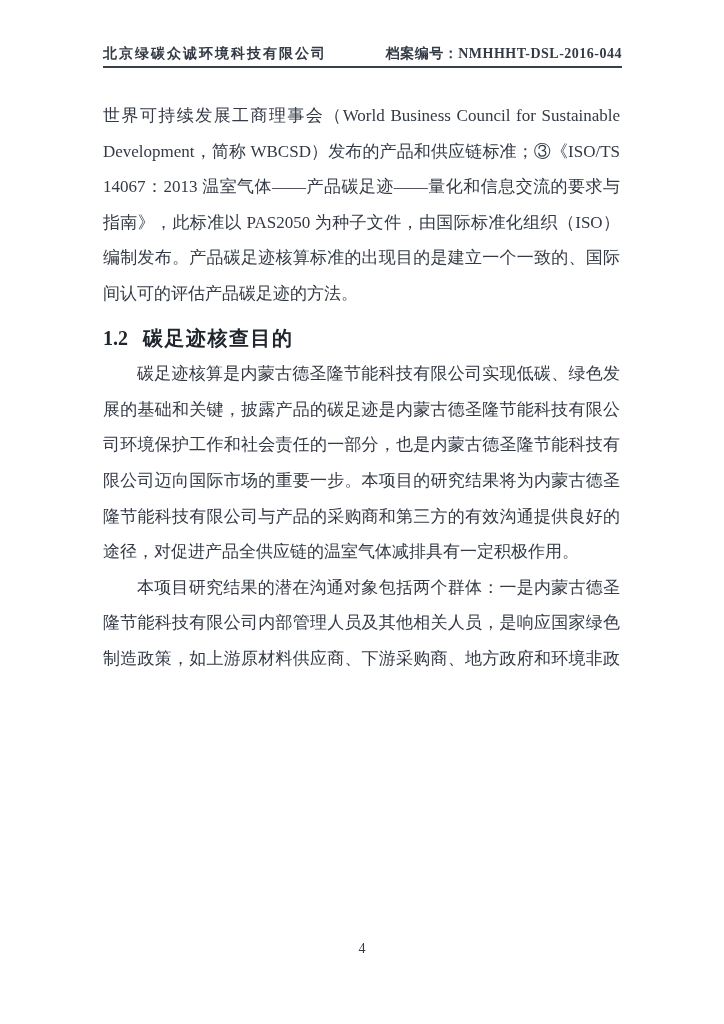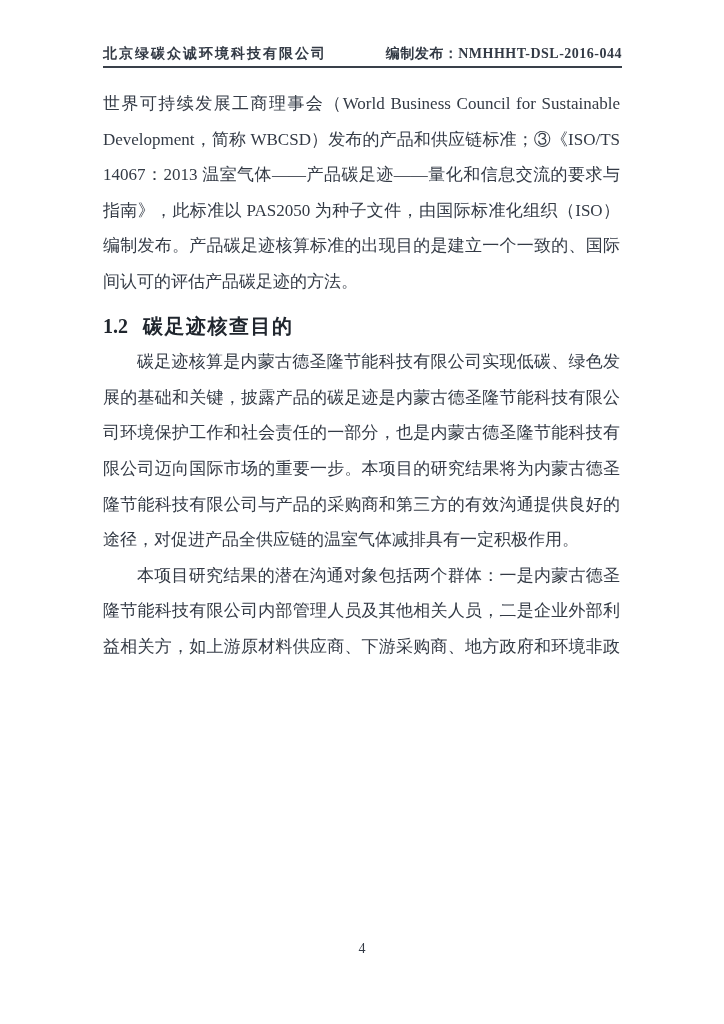--- a/index.html
+++ b/index.html
@@ -39,21 +39,21 @@
     left: 103px;
     right: 102px;
     top: 66px;
     height: 2px;
     background: var(--rule);
   }
   .content {
     position: absolute;
     left: 103px;
     width: 517px;
-    top: 86px;
+    top: 98px;
     font-size: 17px;
     line-height: 35.6px;
     text-align: justify;
   }
   .para { margin: 0; }
   .indent { text-indent: 2em; }
   .justify-all { text-align-last: justify; }
   .heading {
     margin: 9px 0 0 0;
     font-size: 20px;
@@ -74,37 +74,37 @@
     line-height: 18px;
   }
 </style>
 </head>
 <body>
 
 <div class="page">
 
   <div class="header">
     <span class="company">北京绿碳众诚环境科技有限公司</span>
-    <span class="archive"><span>编制发布：</span><span>NMHHHT-DSL-2016-044</span></span>
+    <span class="archive"><span>档案编号：</span><span>NMHHHT-DSL-2016-044</span></span>
   </div>
 
   <div class="header-rule"></div>
 
   <div class="content">
 
     <p class="para">世界可持续发展工商理事会（World Business Council for Sustainable Development，简称 WBCSD）发布的产品和供应链标准；③《ISO/TS 14067：2013 温室气体——产品碳足迹——量化和信息交流的要求与指南》，此标准以 PAS2050 为种子文件，由国际标准化组织（ISO）编制发布。产品碳足迹核算标准的出现目的是建立一个一致的、国际间认可的评估产品碳足迹的方法。</p>
 
     <h2 class="heading">
       <span class="hnum">1.2</span><span class="htitle">碳足迹核查目的</span>
     </h2>
 
 
     <p class="para indent">碳足迹核算是内蒙古德圣隆节能科技有限公司实现低碳、绿色发展的基础和关键，披露产品的碳足迹是内蒙古德圣隆节能科技有限公司环境保护工作和社会责任的一部分，也是内蒙古德圣隆节能科技有限公司迈向国际市场的重要一步。本项目的研究结果将为内蒙古德圣隆节能科技有限公司与产品的采购商和第三方的有效沟通提供良好的途径，对促进产品全供应链的温室气体减排具有一定积极作用。</p>
 
-    <p class="para indent justify-all">本项目研究结果的潜在沟通对象包括两个群体：一是内蒙古德圣隆节能科技有限公司内部管理人员及其他相关人员，二是企业外部利益相关方，如上游原材料供应商、下游采购商、地方政府和环境非政</p>
+    <p class="para indent justify-all">本项目研究结果的潜在沟通对象包括两个群体：一是内蒙古德圣隆节能科技有限公司内部管理人员及其他相关人员，是响应国家绿色制造政策，如上游原材料供应商、下游采购商、地方政府和环境非政</p>
 
   </div>
 
   <div class="footer">
     <span>4</span>
   </div>
 
 </div>
 
 </body></html>

